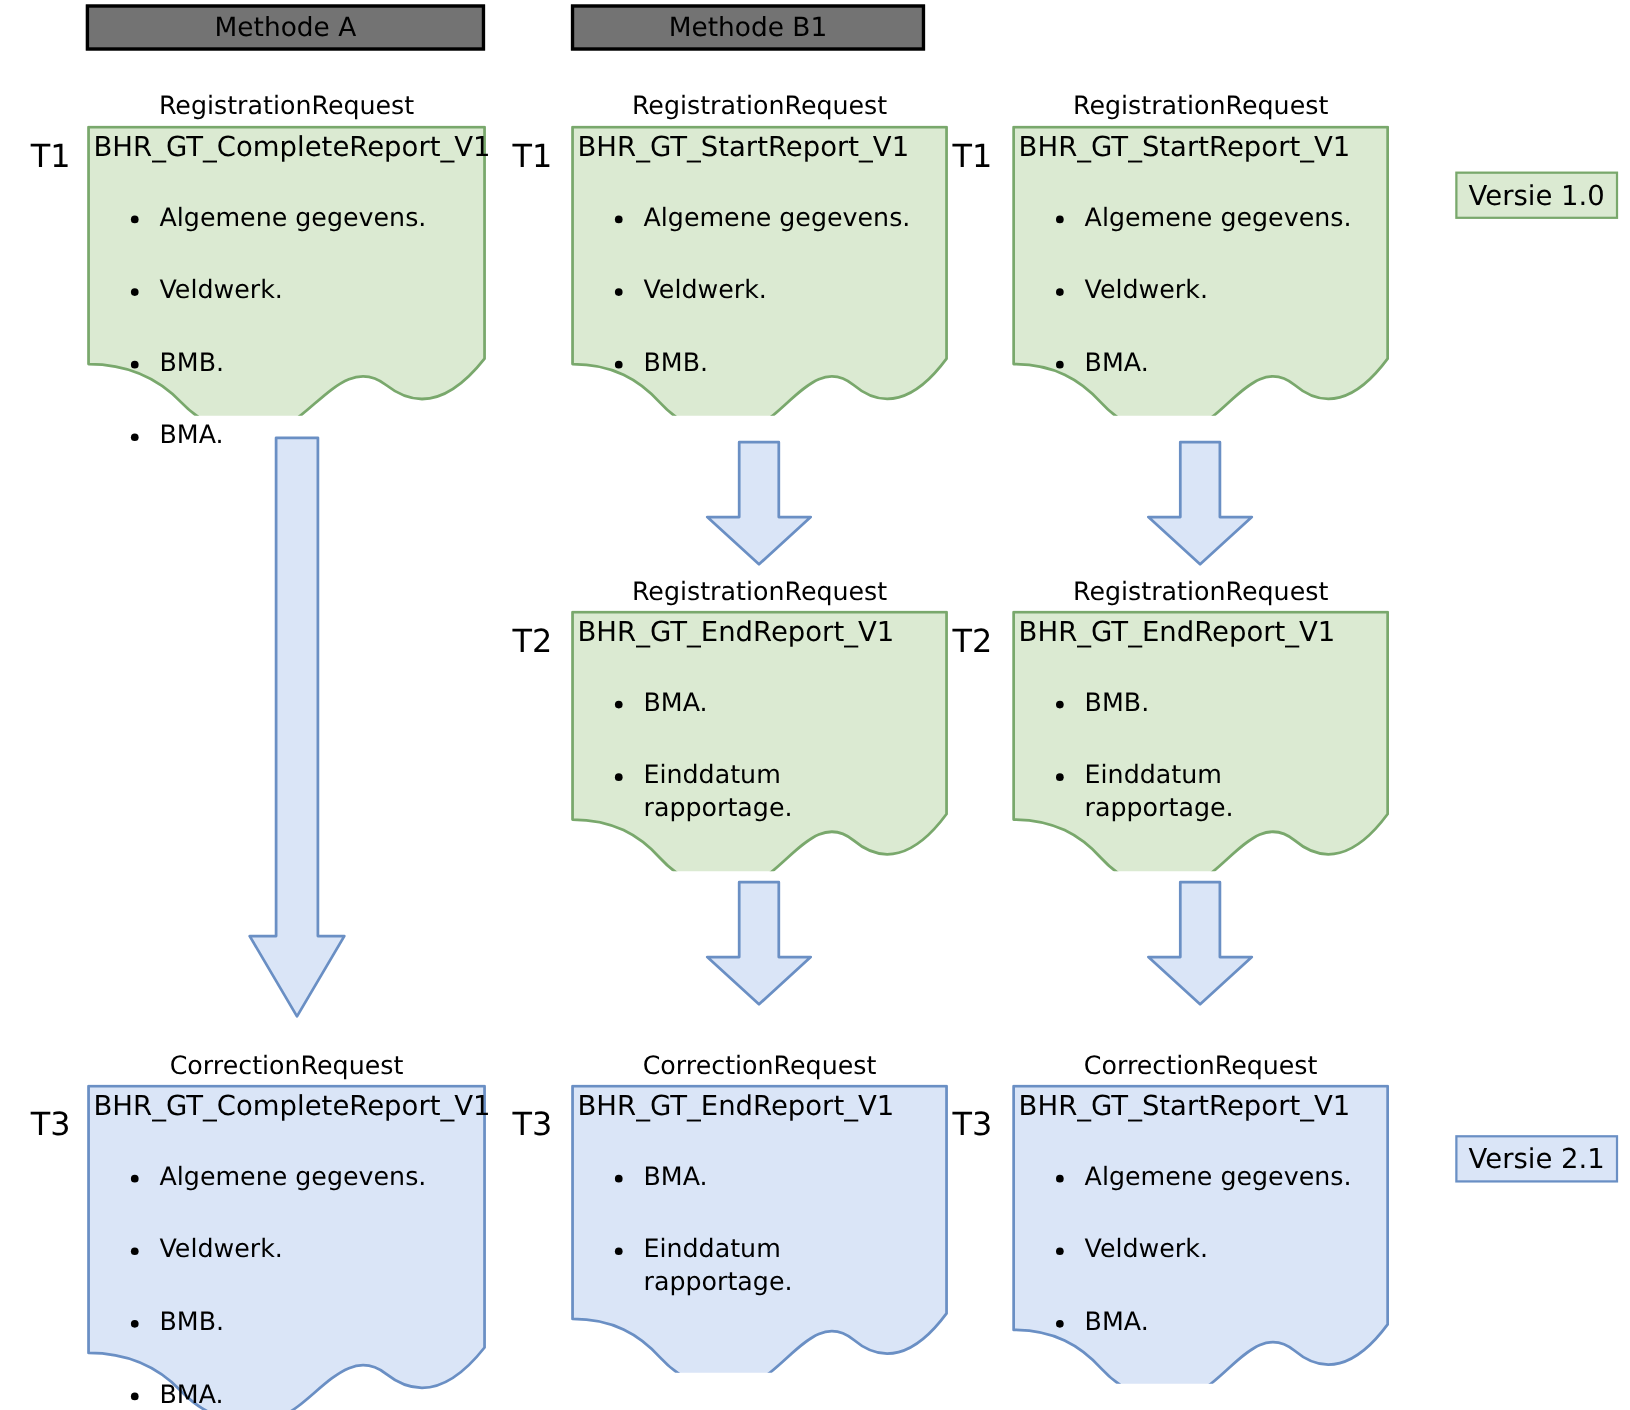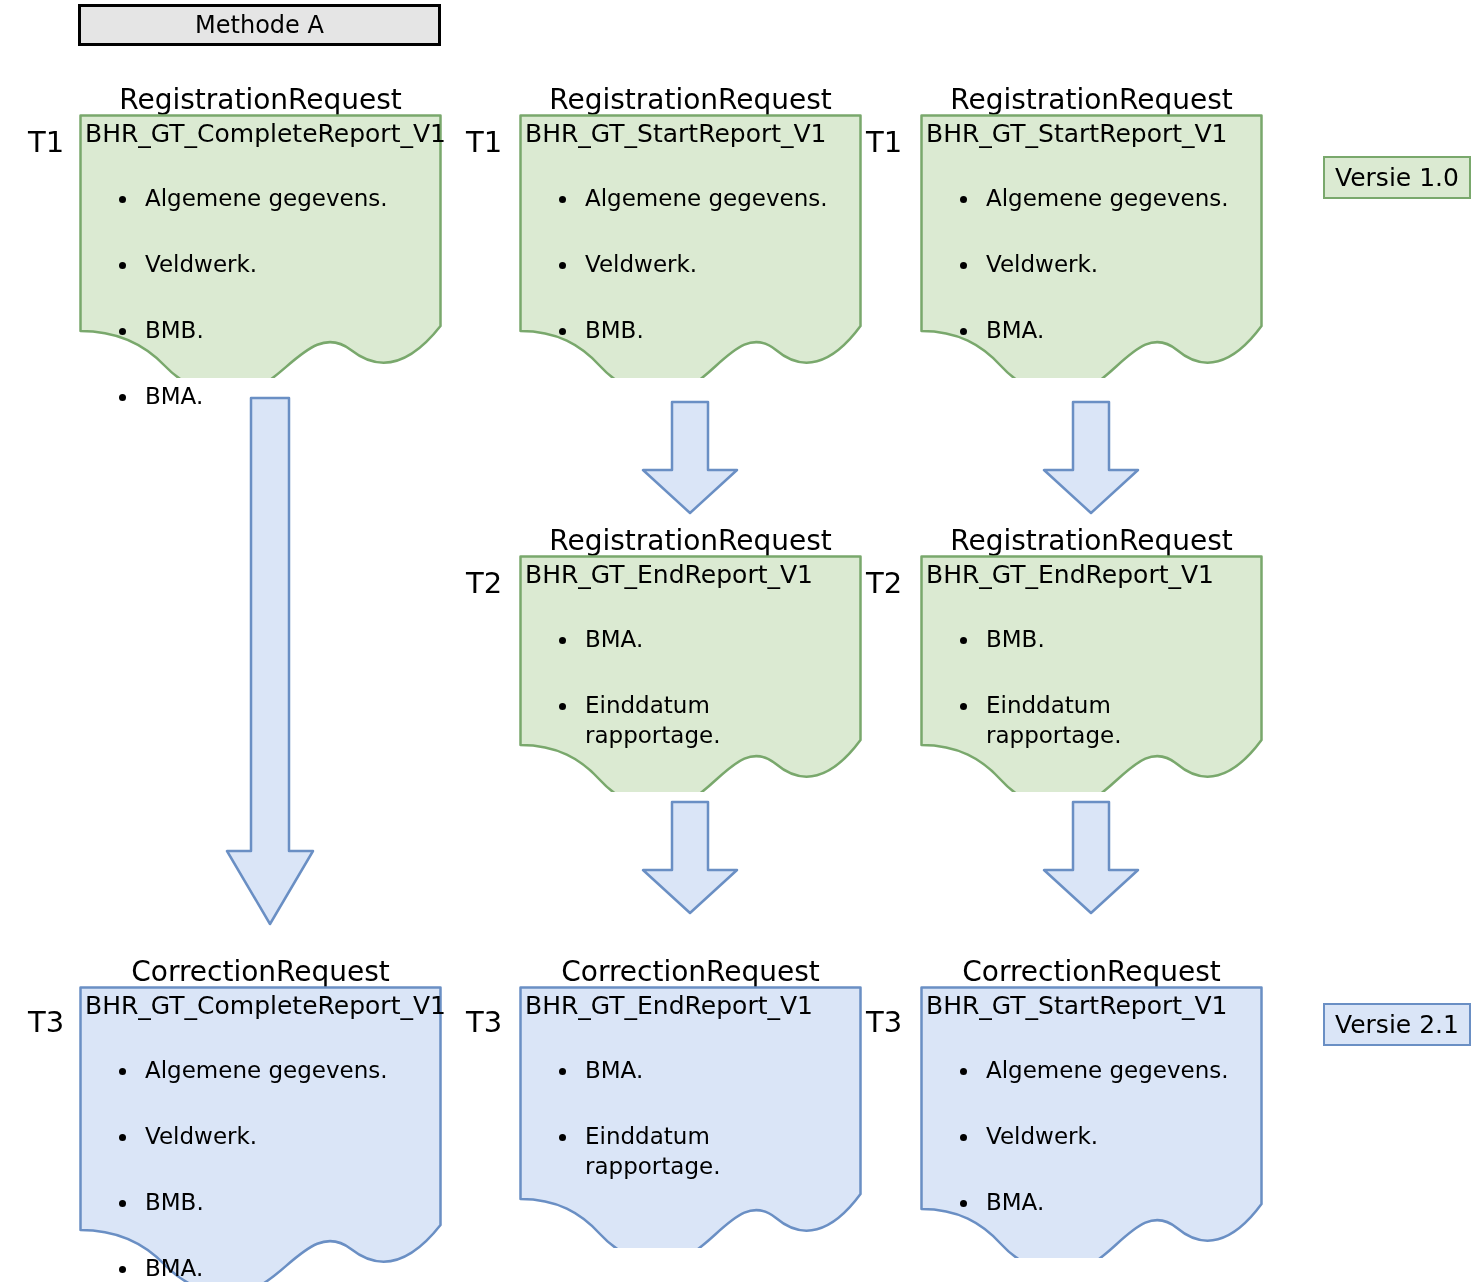--- a/index.html
+++ b/index.html
@@ -20,40 +20,40 @@
     left: 0; top: 0;
     width: 1482px;
     height: 1282px;
   }
 
   
   .method-header {
     position: absolute;
     box-sizing: border-box;
     border: 3px solid #000000;
-    background: #e5e5e5;
+    background: #737373;
     display: flex;
     align-items: center;
     justify-content: center;
     font-size: 24px;
     line-height: 1;
     height: 42px;
   }
 
   
   .doc-card {
     position: absolute;
   }
   .doc-title {
     position: absolute;
     left: 0;
     top: 0;
     width: 100%;
     text-align: center;
-    font-size: 28px;
+    font-size: 23px;
     line-height: 1;
     white-space: nowrap;
   }
   .doc-shape {
     position: absolute;
     left: 0;
     top: 28px;
     width: 100%;
   }
   .doc-shape svg {
@@ -126,29 +126,33 @@
     border-width: 2px;
     border-style: solid;
   }
   .version-green {
     background: #dbead2;
     border-color: #79a86c;
   }
   .version-blue {
     background: #dae5f7;
     border-color: #6a8fc4;
+    margin-top: 29px;
   }
 </style>
 </head>
 <body>
 
 <div class="stage">
 
   <div class="method-header" style="left:78px; top:4px; width:363px;">
     <span>Methode A</span>
+  </div>
+  <div class="method-header" style="left:519px; top:4px; width:322px;">
+    <span>Methode B1</span>
   </div>
 
   <div class="version-badge version-green" style="left:1323px; top:122px; width:148px;margin-top:34px;">
     <span>Versie 1.0</span>
   </div>
   <div class="version-badge version-blue" style="left:1323px; top:1003px; width:148px;">
     <span>Versie 2.1</span>
   </div>
 
   <div class="t-label" style="left:28px; top:128px;">T1</div>

